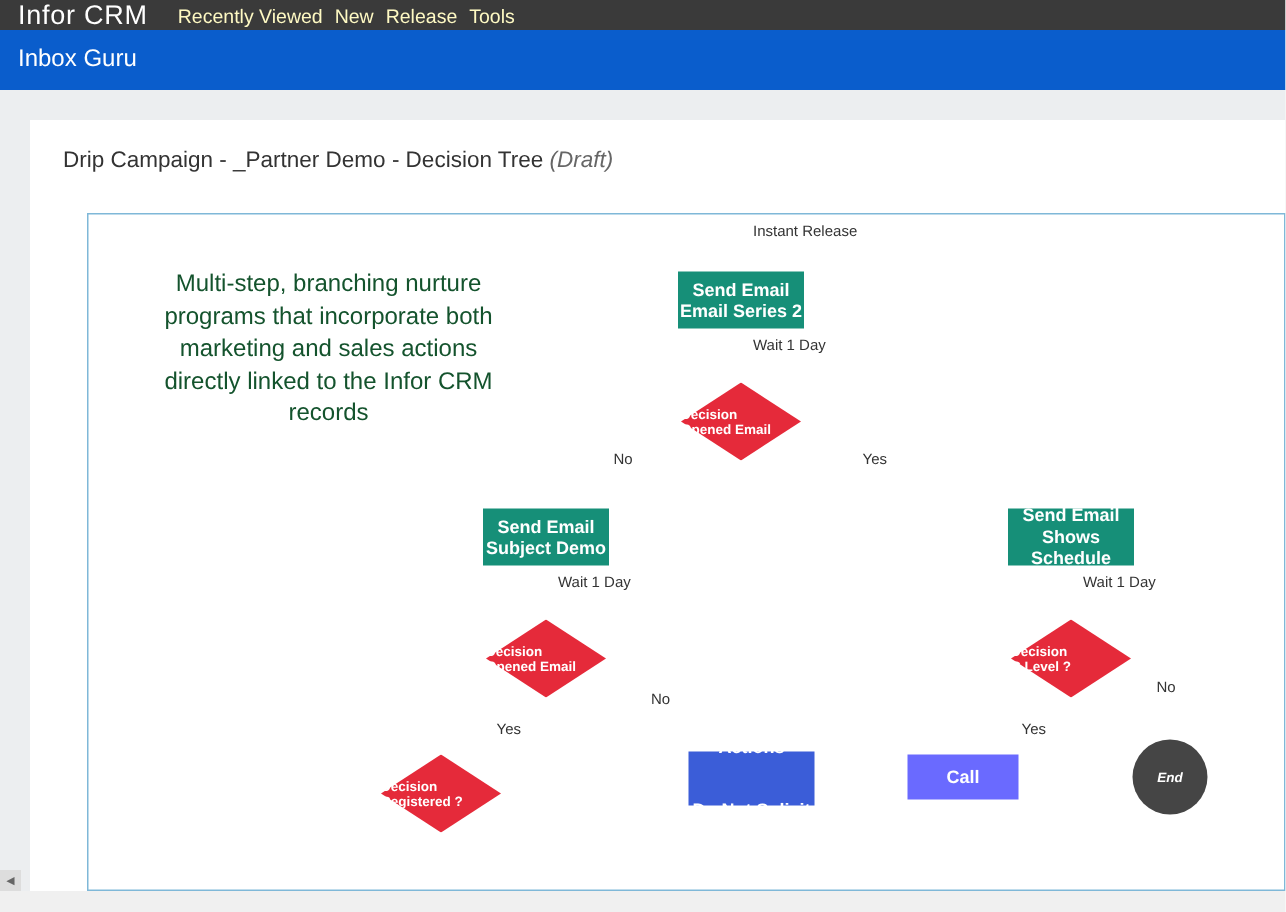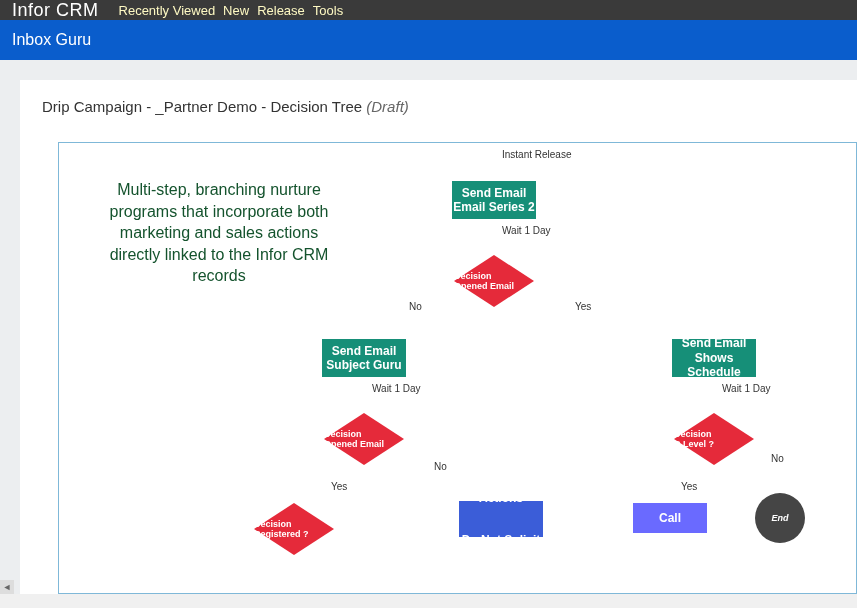--- a/index.html
+++ b/index.html
@@ -89,21 +89,21 @@
             <span>Decision</span>
             <span>Opened Email</span>
           </div>
         </div>
 
         <div class="edge-label" style="left:350px; top:158px;">No</div>
         <div class="edge-label" style="left:516px; top:158px;">Yes</div>
 
         <div class="node node-email" style="left:263px; top:196px;">
           <span>Send Email</span>
-          <span>Subject Guru</span>
+          <span>Subject Demo</span>
         </div>
 
         <div class="node node-email" style="left:613px; top:196px;">
           <span>Send Email</span>
           <span>Shows Schedule</span>
         </div>
 
         <div class="edge-label" style="left:313px; top:240px;">Wait 1 Day</div>
         <div class="edge-label" style="left:663px; top:240px;">Wait 1 Day</div>
 
@@ -140,21 +140,21 @@
             <span>Decision</span>
             <span>Registered ?</span>
           </div>
         </div>
 
         <div class="node node-action" style="left:400px; top:358px;gap:28px;">
           <span>Actions</span>
           <span>Do Not Solicit</span>
         </div>
 
-        <div class="node node-call" style="left:574px; top:360px;">
+        <div class="node node-call" style="left:546px; top:360px;">
           <span>Call</span>
         </div>
 
         <div class="node node-end" style="left:696px; top:350px;font-style:italic;">
           <span>End</span>
         </div>
 
       </div>
     </div>
   </div>

